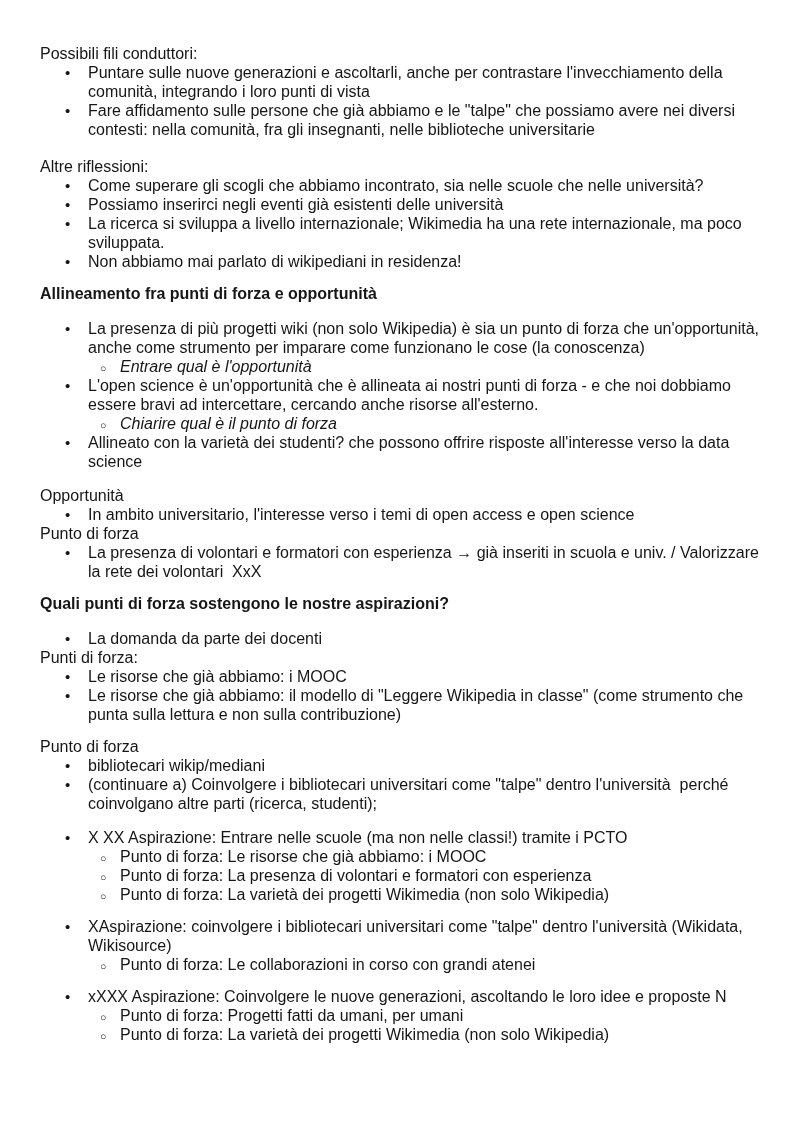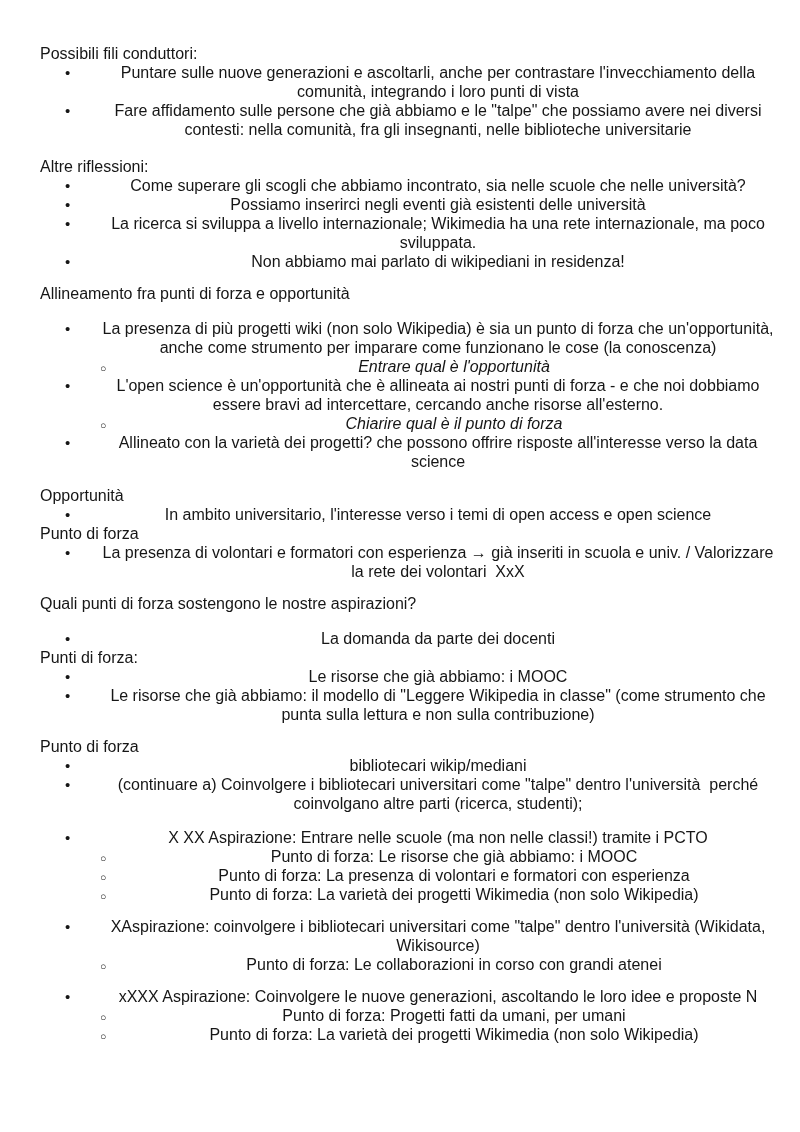--- a/index.html
+++ b/index.html
@@ -24,32 +24,31 @@
   }
   .para {
     margin: 0;
     width: 730px;
     white-space: pre-wrap;
   }
   .heading {
     margin: 0;
     width: 730px;
     font-size: 16px;
-    font-weight: normal;
+    font-weight: bold;
     white-space: pre-wrap;
   }
   .li {
     position: relative;
     width: 748px;
     box-sizing: border-box;
   }
   .li .txt {
     display: block;
     white-space: pre-wrap;
-    text-align: center;
   }
   .li.l1 { padding-left: 48px; }
   .li.l2 { padding-left: 80px; }
   .marker {
     position: absolute;
     top: 0;
   }
   .l1 .marker {
     left: 25px;
     font-size: 15px;
@@ -116,21 +115,21 @@
       <span class="marker">•</span>
       <span class="txt">L'open science è un'opportunità che è allineata ai nostri punti di forza - e che noi dobbiamo
 essere bravi ad intercettare, cercando anche risorse all'esterno.</span>
     </div>
     <div class="li l2 italic">
       <span class="marker">○</span>
       <span class="txt">Chiarire qual è il punto di forza</span>
     </div>
     <div class="li l1">
       <span class="marker">•</span>
-      <span class="txt">Allineato con la varietà dei progetti? che possono offrire risposte all'interesse verso la data
+      <span class="txt">Allineato con la varietà dei studenti? che possono offrire risposte all'interesse verso la data
 science</span>
     </div>
     <div class="gap gap-m"></div>
     <p class="para">Opportunità</p>
     <div class="li l1">
       <span class="marker">•</span>
       <span class="txt">In ambito universitario, l'interesse verso i temi di open access e open science</span>
     </div>
     <p class="para">Punto di forza</p>
     <div class="li l1">

